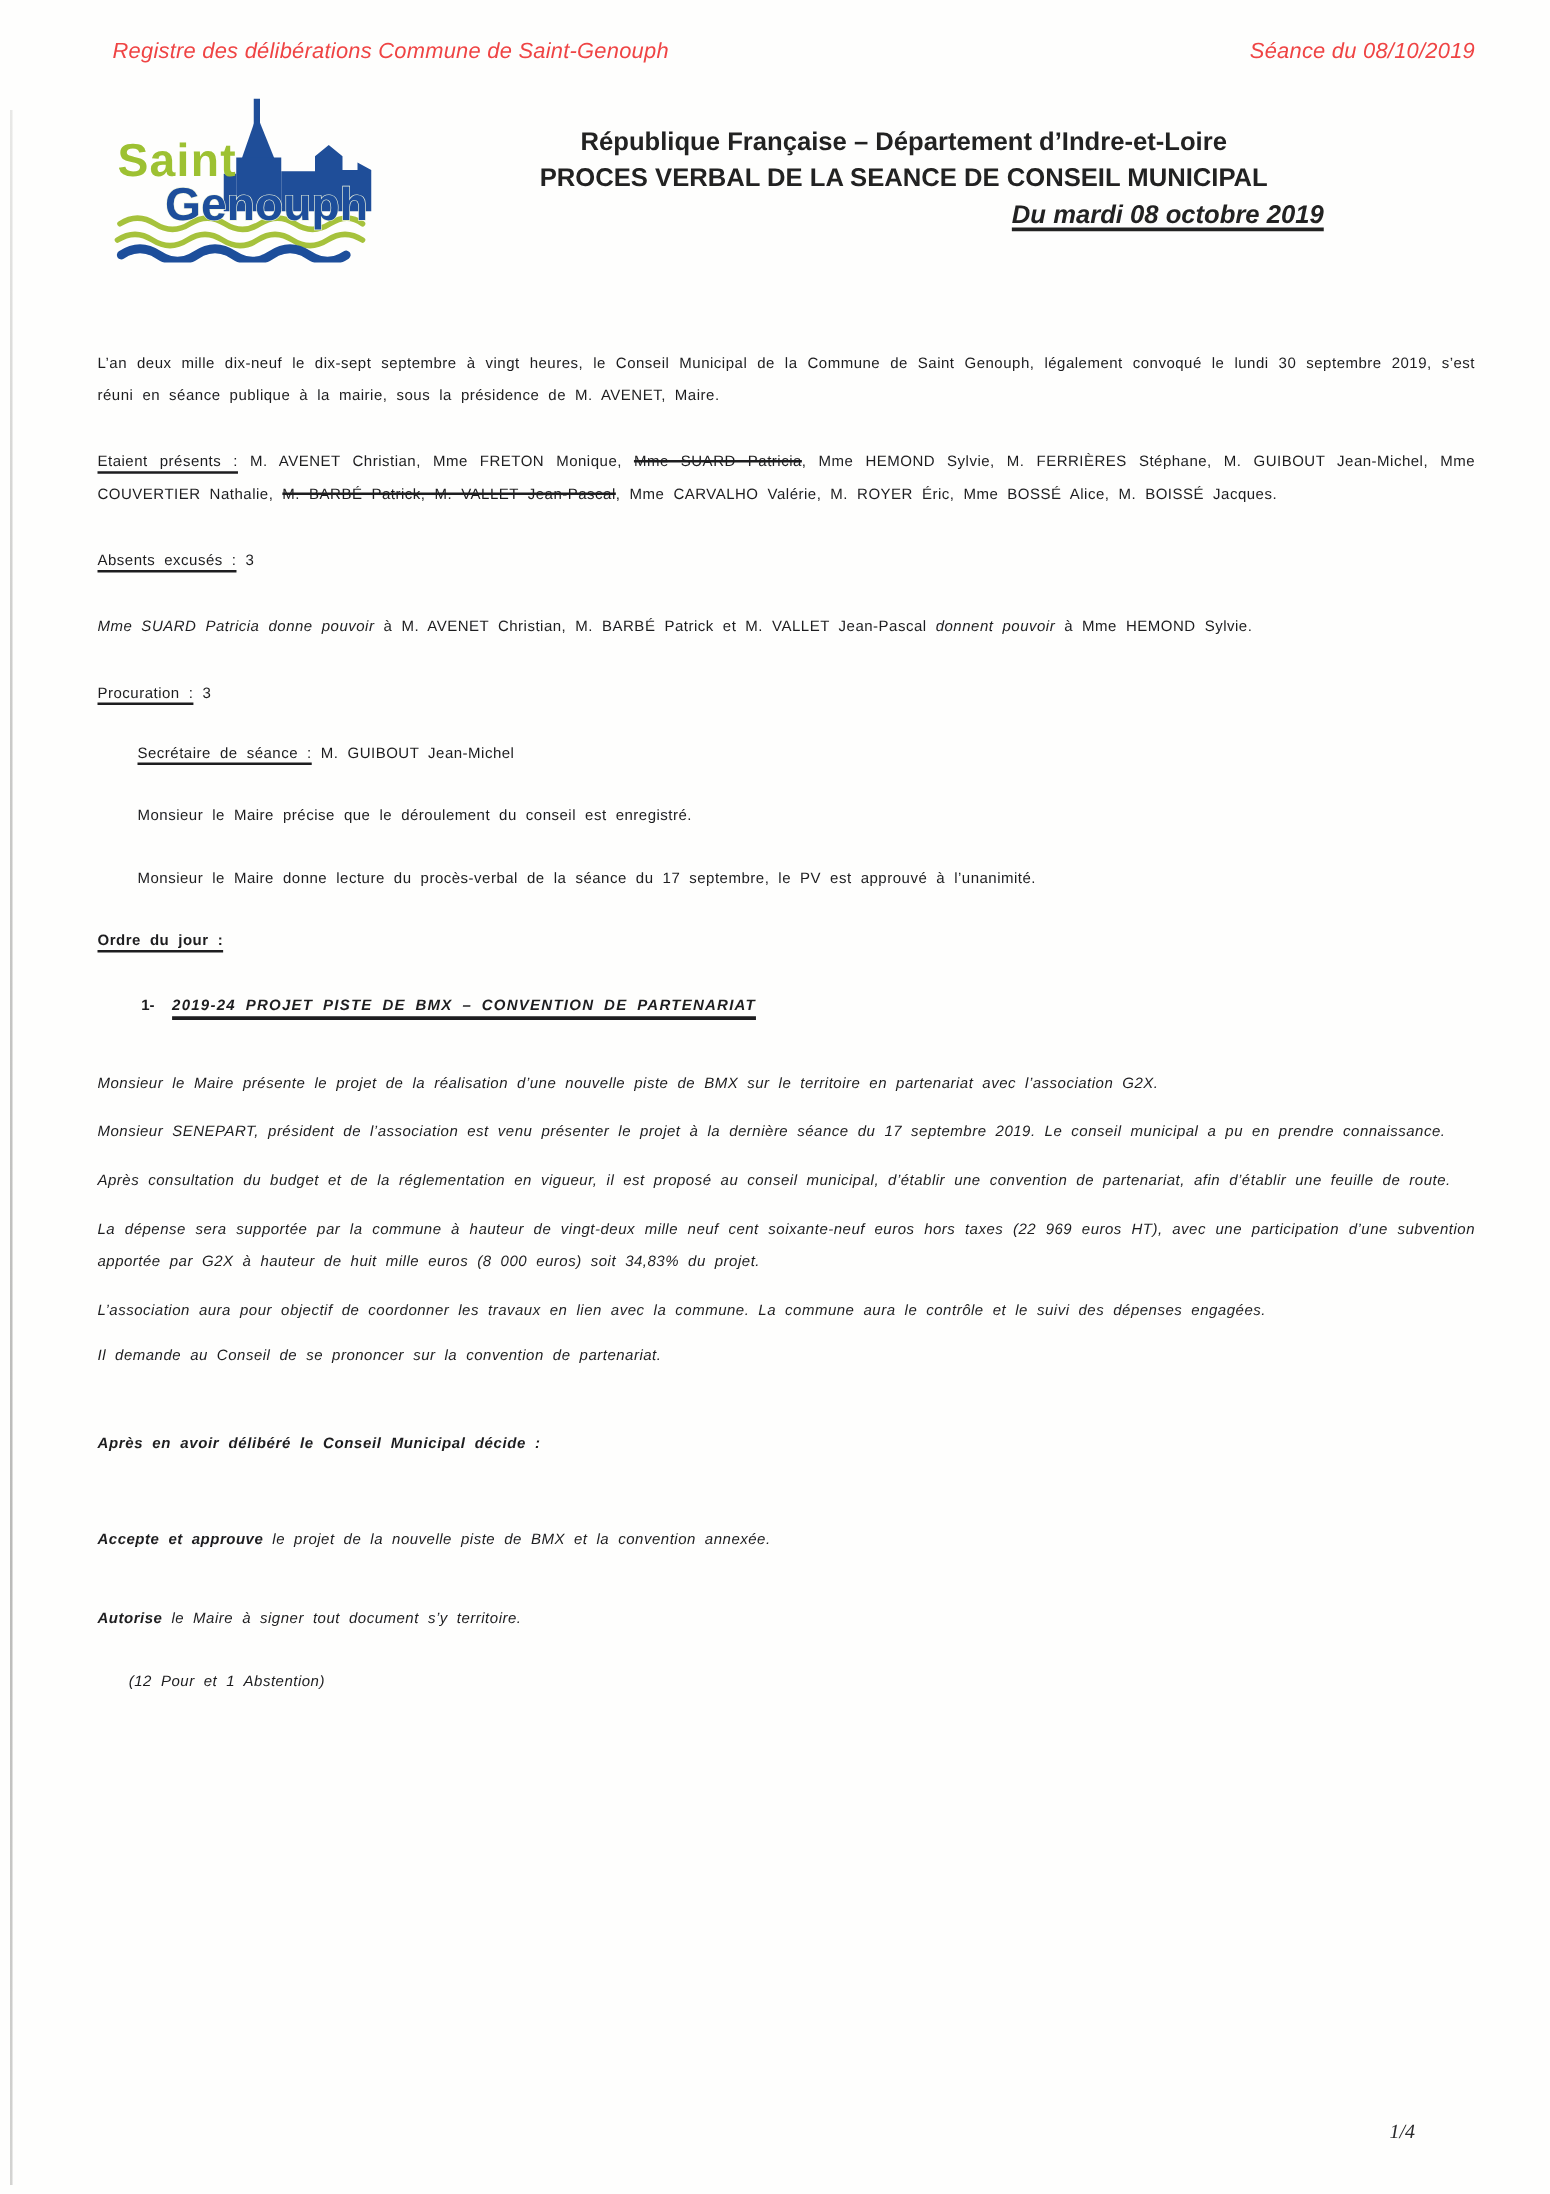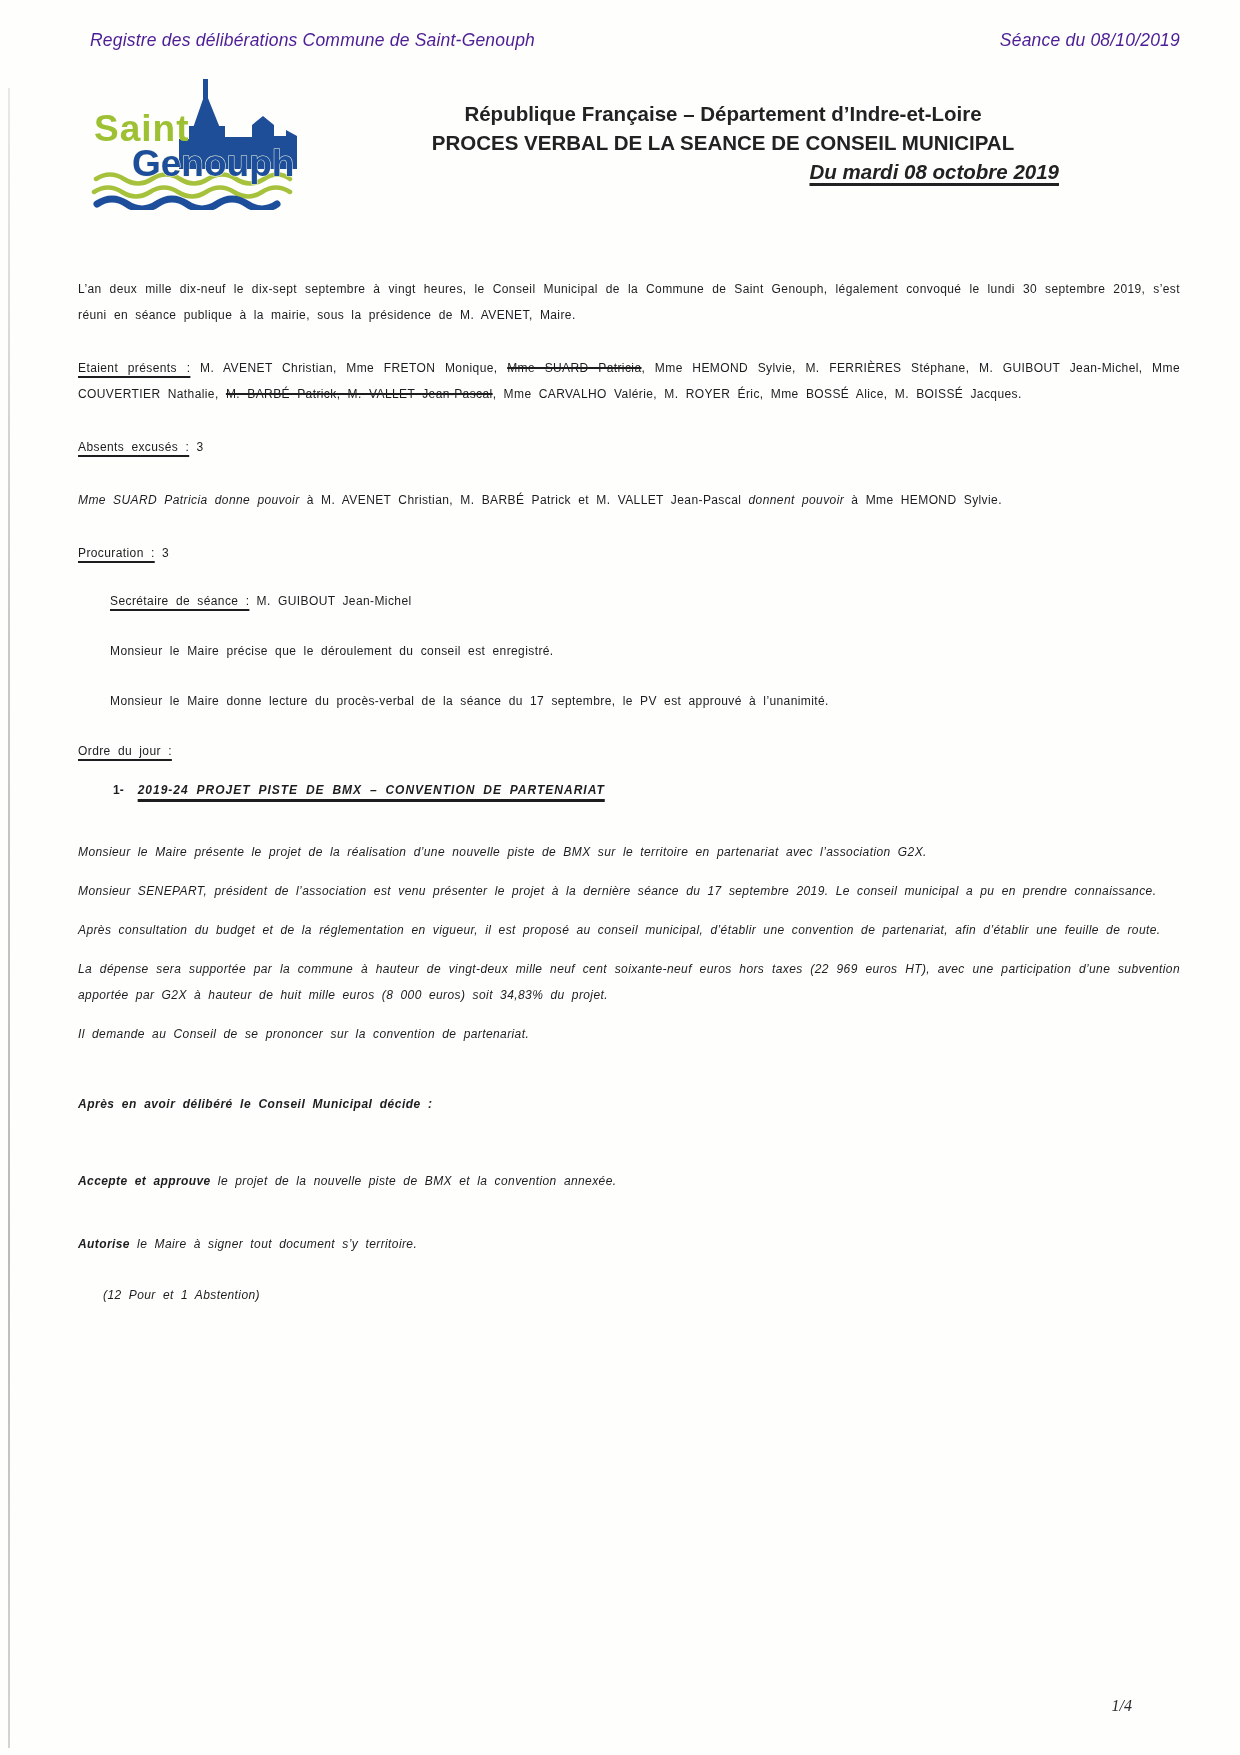--- a/index.html
+++ b/index.html
@@ -13,42 +13,42 @@
     box-sizing:border-box;
     padding:30px 60px 0 78px;
   }
   .scan-edge{
     position:absolute;left:8px;top:88px;width:2px;height:1660px;
     background:linear-gradient(to bottom,#e3e3e1 0%,#bdbdbb 30%,#a9a9a7 70%,#c9c9c7 100%);
     opacity:.8;
   }
   
   .hdr{display:flex;justify-content:space-between;align-items:flex-start;
-       font-style:italic;font-size:17.5px;letter-spacing:.2px;color:#4c1d95;}
+       font-style:italic;font-size:17.5px;letter-spacing:.2px;color:#ef4444;}
   .hdr .left{margin-left:12px;}
   .hdr .right{}
   
   .masthead{display:flex;margin-top:24px;}
   .logo{width:215px;margin-left:12px;flex:0 0 auto;}
   .title-block{width:672px;margin-left:82px;padding-top:24px;
                font-weight:bold;font-size:20.5px;line-height:29px;color:#222;}
   .title-block .t1,.title-block .t2{text-align:center;white-space:nowrap;}
   .title-block .t3{text-align:right;font-style:italic;
                    text-decoration:underline;text-decoration-thickness:2.5px;text-underline-offset:4px;}
   
   .content{margin-top:62px;font-size:12px;line-height:26px;letter-spacing:.4px;word-spacing:3.5px;}
   .p{margin:0 0 27px 0;}
   .just{text-align:justify;}
   .it{font-style:italic;}
   .lbl{text-decoration:underline;text-underline-offset:4px;text-decoration-thickness:1.5px;}
   .strike{text-decoration:line-through;text-decoration-thickness:1.8px;}
   .mb22{margin-bottom:22px;} .mb24{margin-bottom:24px;margin-left:32px;} .mb13{margin-bottom:13px;}
   .mb10{margin-bottom:10px;}
   .mb37{margin-bottom:37px;} .mb25{margin-bottom:25px;} .mb0{margin-bottom:0;}
-  .ordre{font-weight:normal;margin:0 0 13px 0;}
+  .ordre{font-weight:bold;margin:0 0 26px 0;}
   .ordre .lbl{text-decoration-thickness:2px;}
   .item-head{margin:0 0 36px 0;font-weight:bold;}
   .item-num{display:inline-block;margin-left:35px;letter-spacing:0;}
   .item-title{font-style:italic;margin-left:14px;letter-spacing:1px;
               text-decoration:underline;text-decoration-thickness:3px;text-underline-offset:5px;}
   .decide-head{font-weight:bold;font-style:italic;margin:44px 0 51px 0;letter-spacing:.5px;}
   .vote{margin-left:25px;}
   .pageno{position:absolute;top:1697px;right:108px;font-style:italic;font-size:16px;
           font-family:"Liberation Serif","DejaVu Serif",serif;color:#2a2a2c;}
 </style>
@@ -109,20 +109,21 @@
     <p class="p just mb24">Monsieur le Maire donne lecture du procès-verbal de la séance du 17 septembre, le PV est approuvé à l’unanimité.</p>
 
     <p class="ordre"><span class="lbl">Ordre du jour :</span></p>
 
     <p class="item-head"><span class="item-num">1-</span><span class="item-title">2019-24 PROJET PISTE DE BMX – CONVENTION DE PARTENARIAT</span></p>
 
     <p class="p just it mb13">Monsieur le Maire présente le projet de la réalisation d’une nouvelle piste de BMX sur le territoire en partenariat avec l’association G2X.</p>
     <p class="p just it mb13">Monsieur SENEPART, président de l’association est venu présenter le projet à la dernière séance du 17 septembre 2019. Le conseil municipal a pu en prendre connaissance.</p>
     <p class="p just it mb13">Après consultation du budget et de la réglementation en vigueur, il est proposé au conseil municipal, d’établir une convention de partenariat, afin d’établir une feuille de route.</p>
     <p class="p just it mb13">La dépense sera supportée par la commune à hauteur de vingt-deux mille neuf cent soixante-neuf euros hors taxes (22 969 euros HT), avec une participation d’une subvention apportée par G2X à hauteur de huit mille euros (8 000 euros) soit 34,83% du projet.</p>
+    <p class="p just it mb10">L’association aura pour objectif de coordonner les travaux en lien avec la commune. La commune aura le contrôle et le suivi des dépenses engagées.</p>
     <p class="p it mb0">Il demande au Conseil de se prononcer sur la convention de partenariat.</p>
 
     <p class="decide-head">Après en avoir délibéré le Conseil Municipal décide :</p>
 
     <p class="p it mb37"><b>Accepte et approuve</b><span> le projet de la nouvelle piste de BMX et la convention annexée.</span></p>
 
     <p class="p it mb25"><b>Autorise</b><span> le Maire à signer tout document s’y territoire.</span></p>
 
     <p class="p it vote">(12 Pour et 1 Abstention)</p>
 

